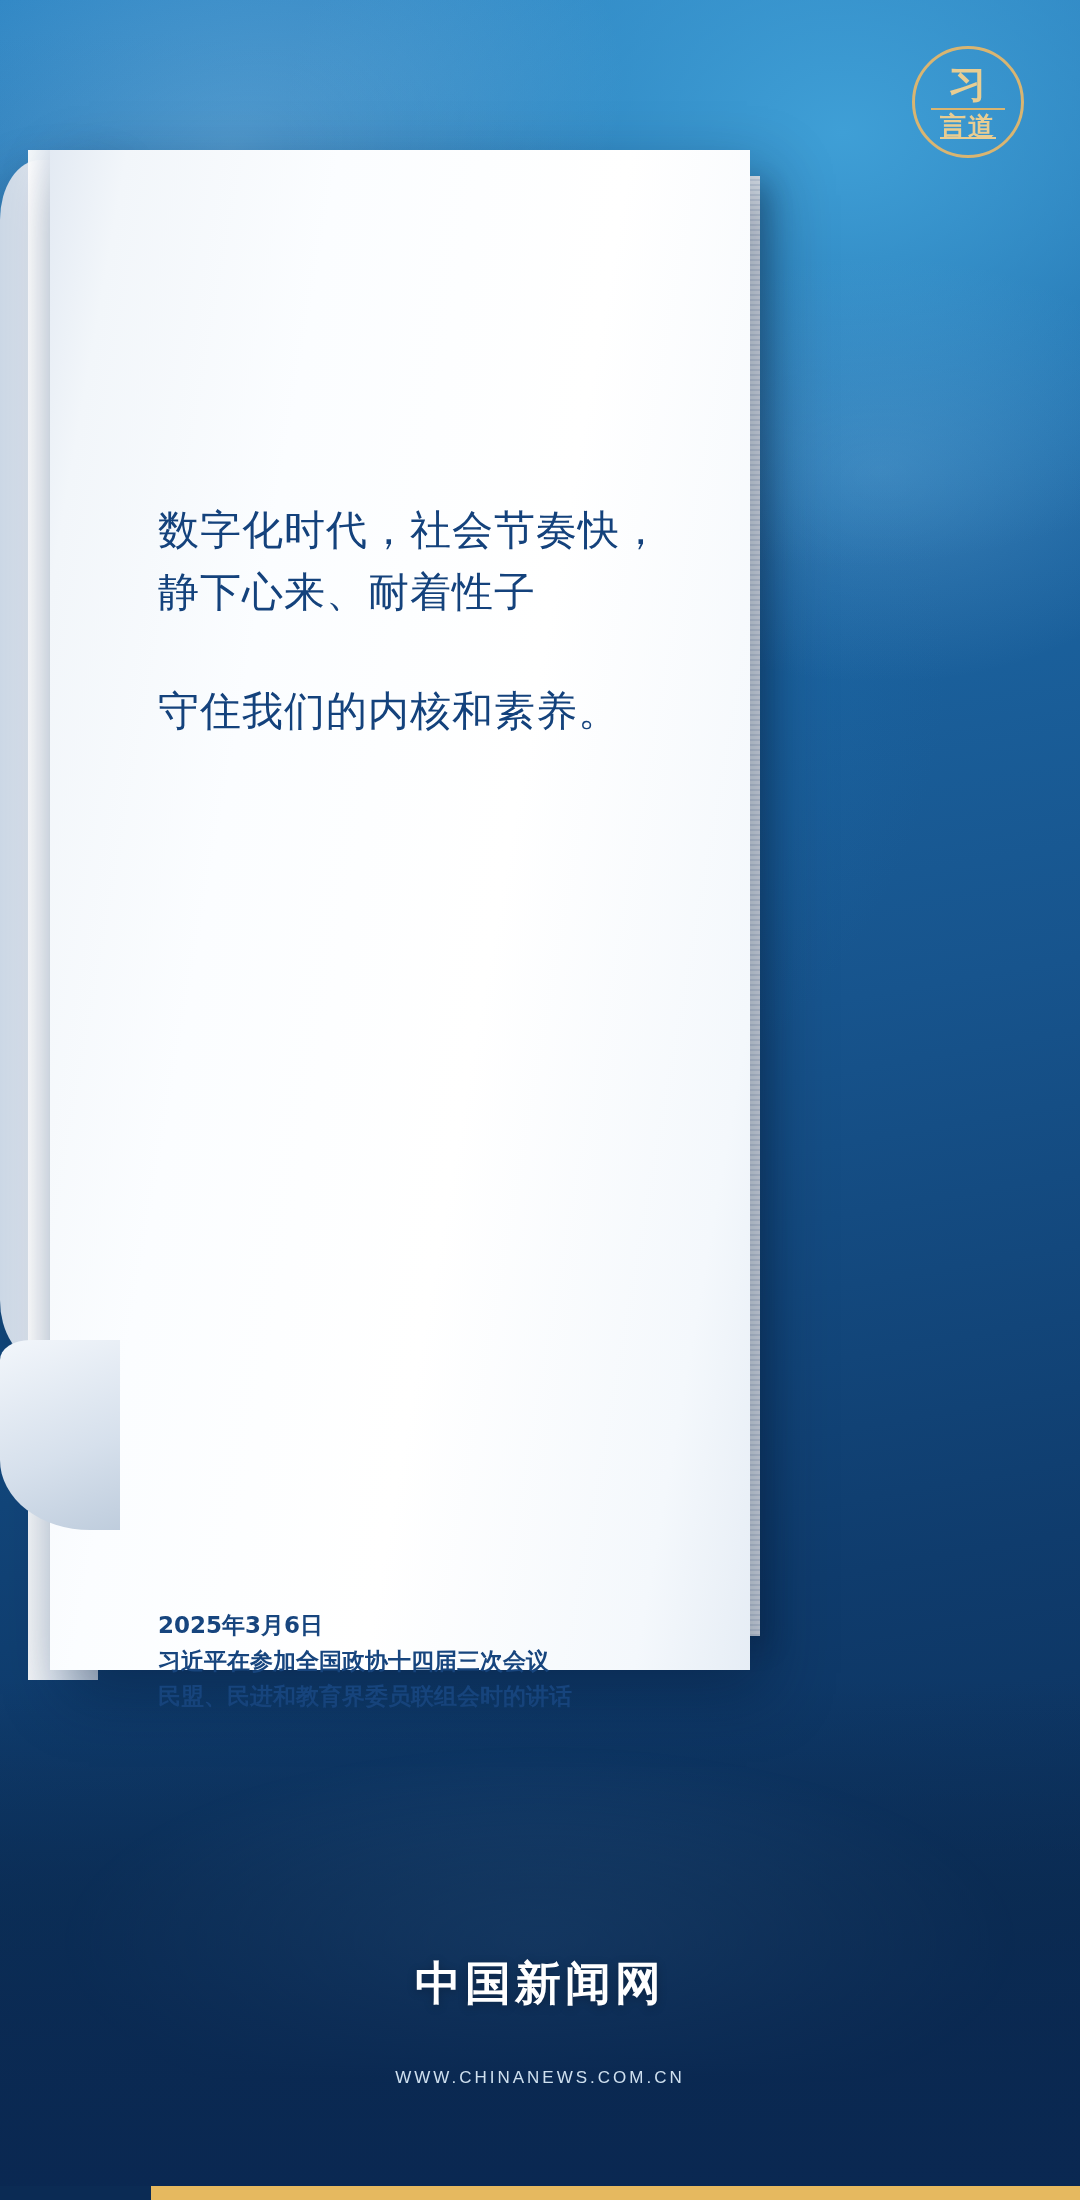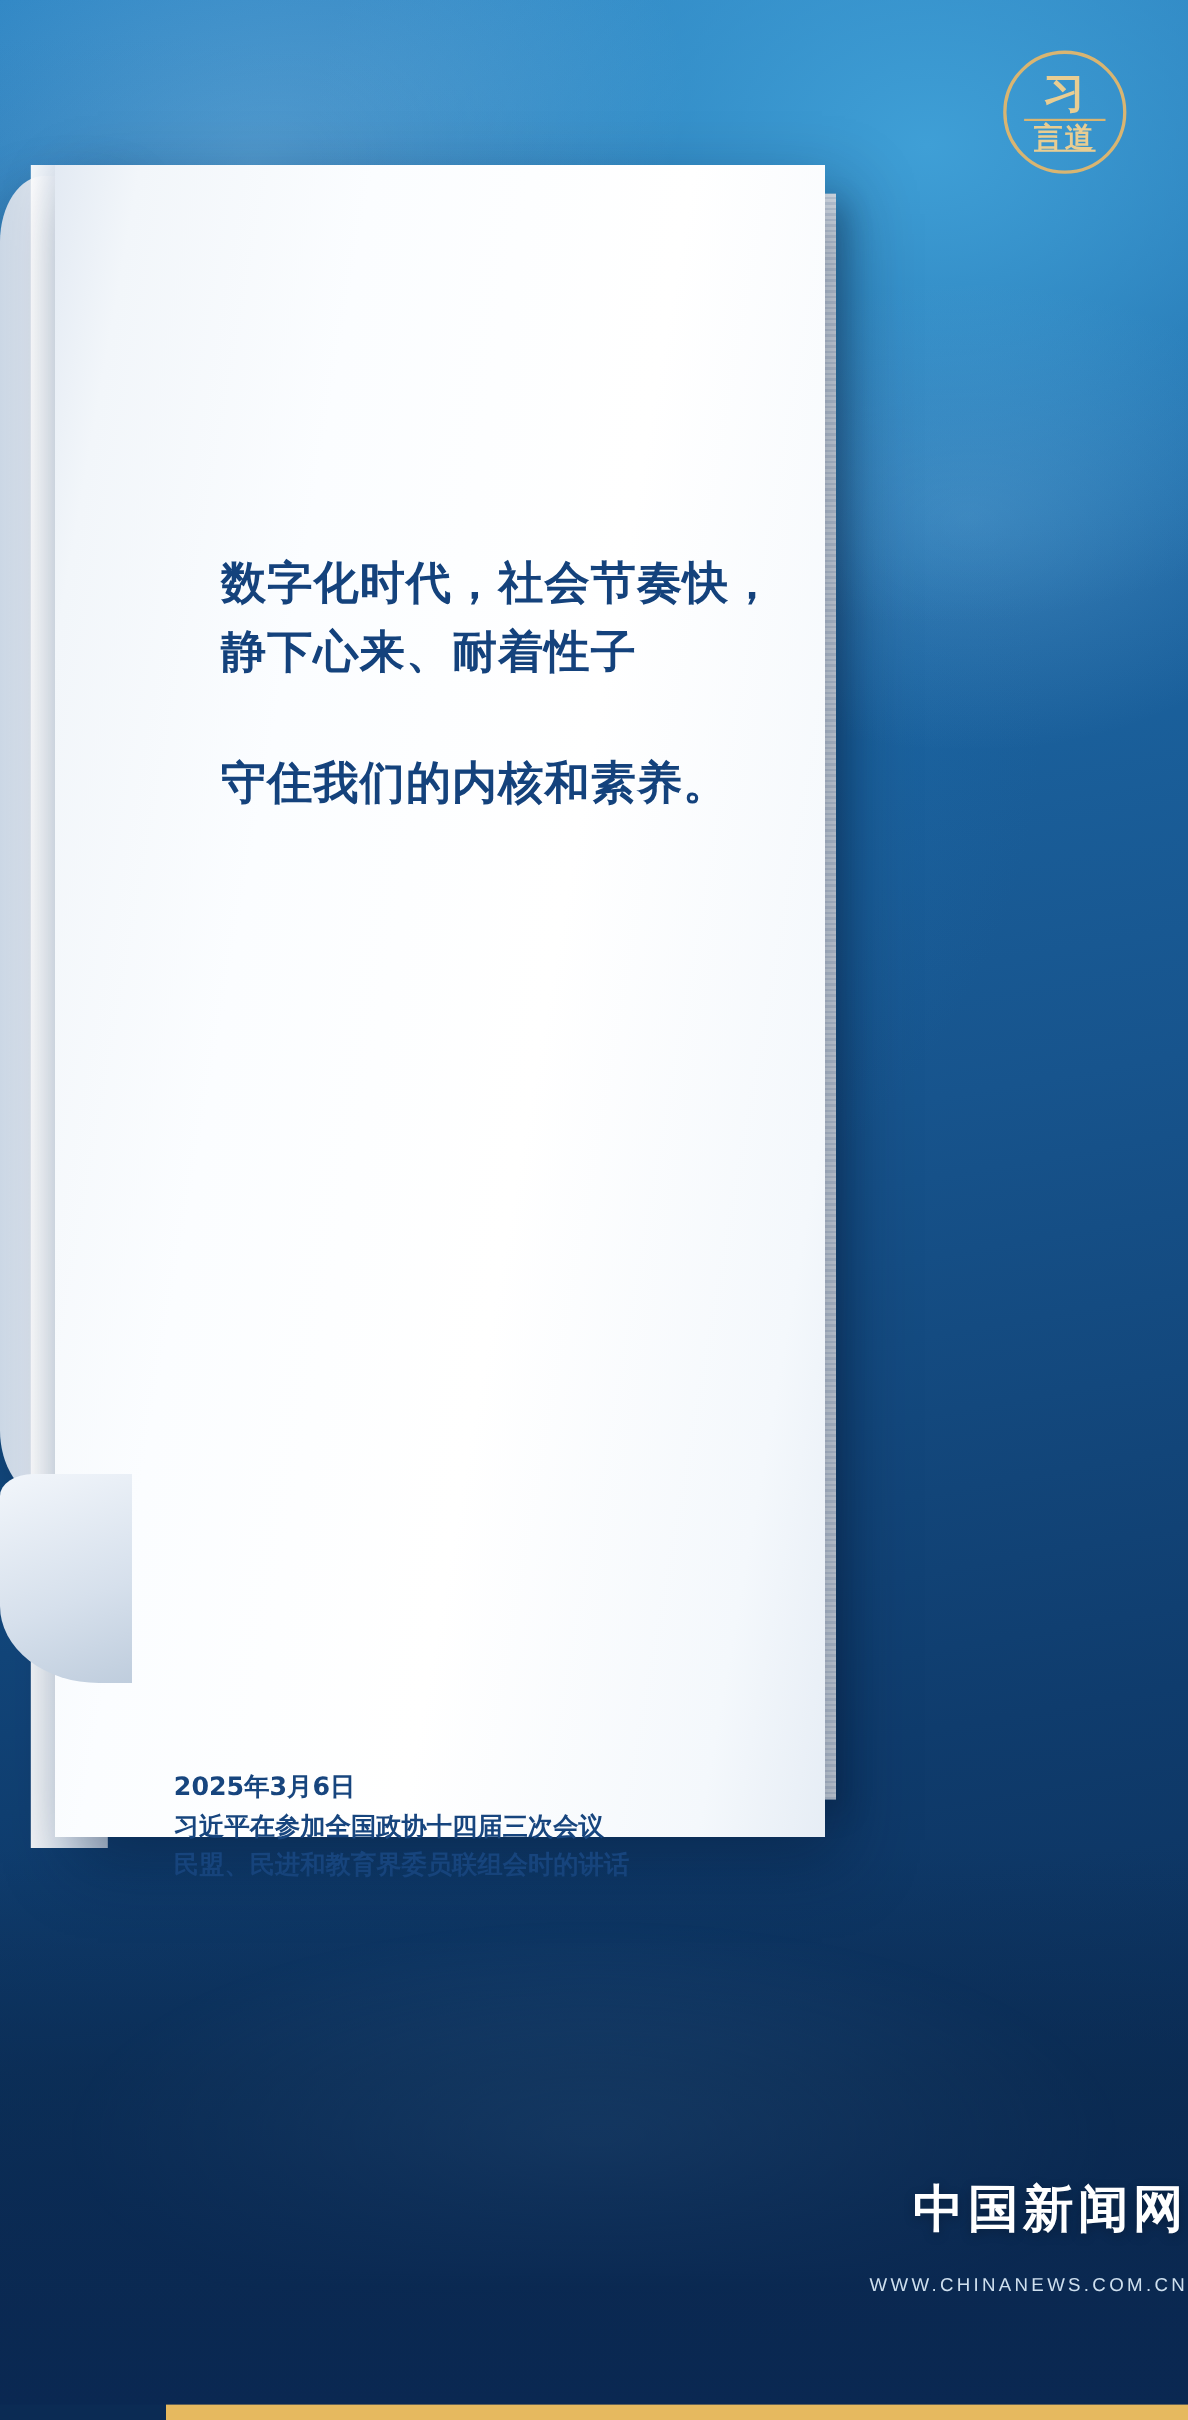--- a/index.html
+++ b/index.html
@@ -160,26 +160,25 @@
     border-top-left-radius: 30px 20px;
   }
 
   
   .quote {
     position: absolute;
     left: 158px;
     top: 500px;
     width: 560px;
     color: #14427c;
-    font-weight: 700;
+    font-weight: 400;
     font-size: 41px;
     line-height: 1.50;
     letter-spacing: 1px;
     font-family: "DejaVu Sans", "Liberation Sans", sans-serif;
-    margin-left: 43px;
   }
   .quote p { margin: 0; }
   .quote .para-gap { height: 58px; }
 
   
   .attribution {
     position: absolute;
     left: 158px;
     top: 1608px;
     width: 580px;
@@ -192,21 +191,22 @@
   .attribution div { margin: 0; }
 
   
   .footer {
     position: absolute;
     left: 0;
     right: 0;
     bottom: 112px;
     display: flex;
     flex-direction: column;
-    align-items: flex-end;
+    align-items: center;
+    gap: 25px;
   }
   .footer .logo-text {
     color: #ffffff;
     font-size: 46px;
     font-weight: 700;
     letter-spacing: 4px;
     font-family: "DejaVu Serif", "Liberation Serif", serif;
     text-shadow: 0 2px 10px rgba(0,0,0,0.25);
   }
   .footer .logo-url {

